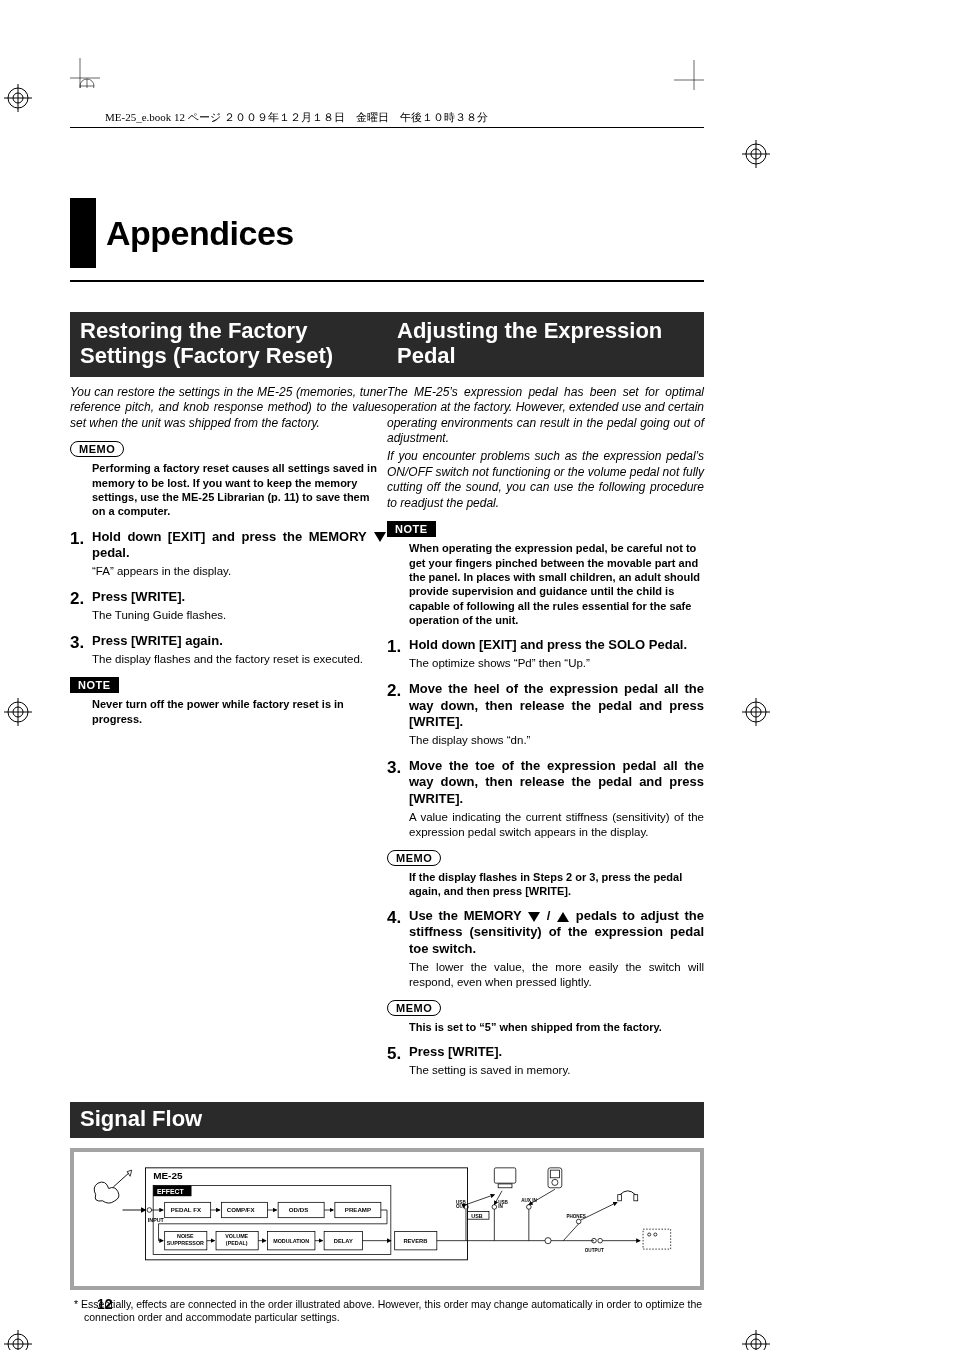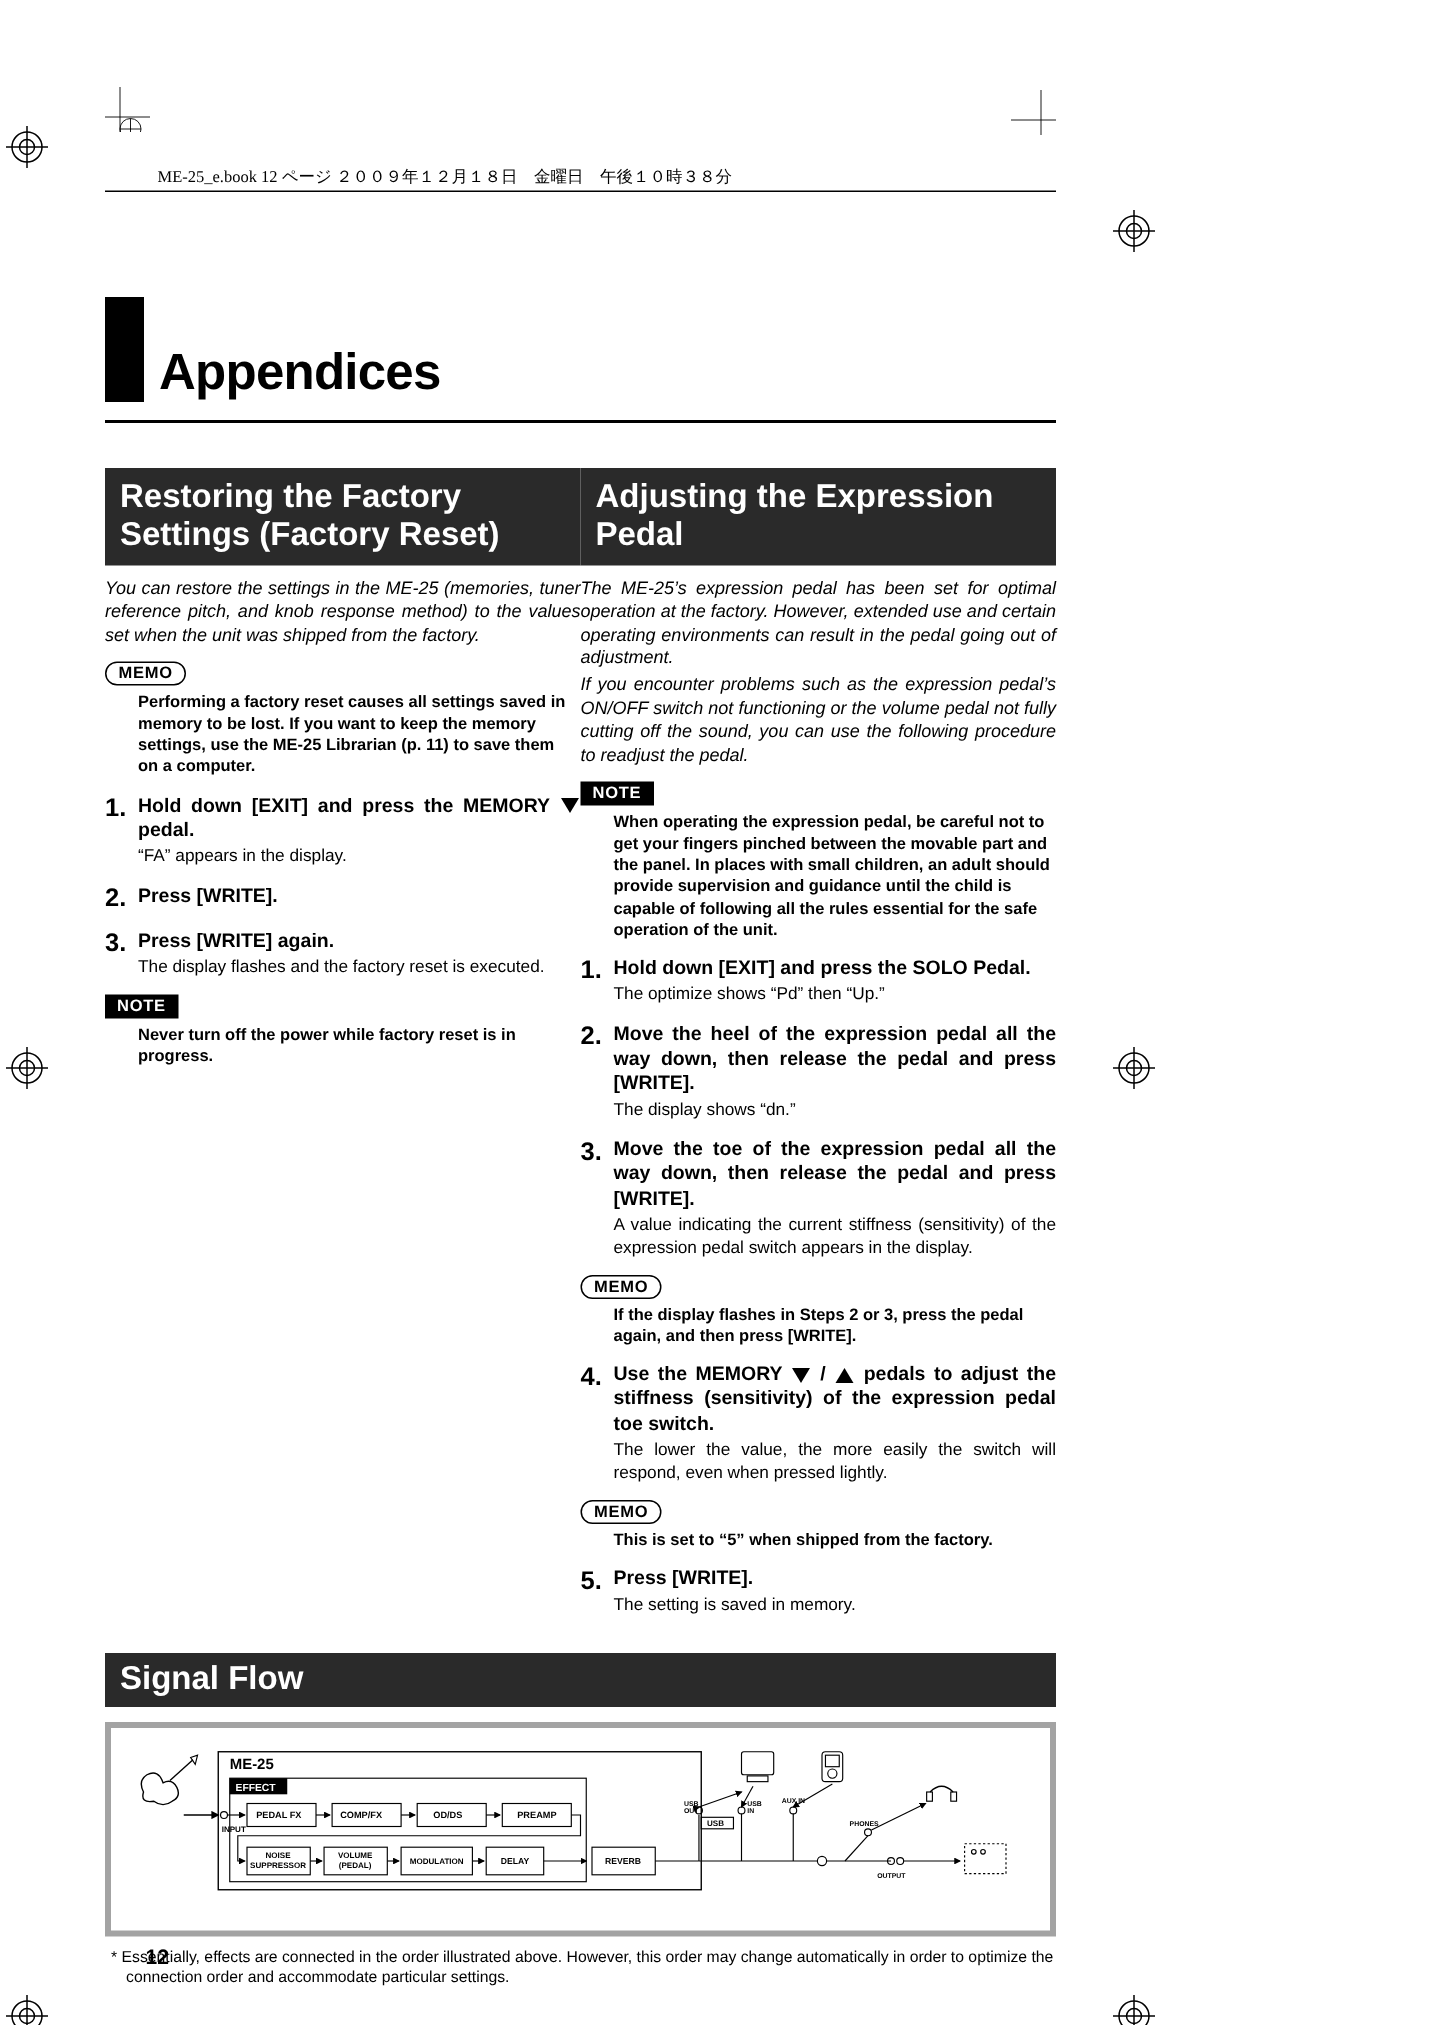--- a/index.html
+++ b/index.html
@@ -42,21 +42,21 @@
     font-size: 11px;
     margin-left: 35px;
     margin-top: 5px;
   }
   .running-head-line {
     border-bottom: 0.5px solid #000;
     margin-top: 2px;
     margin-left: 0;
     width: 100%;
   }
-  .chapter-row { display:flex; align-items:flex-end; margin-top:70px; }
+  .chapter-row { display:flex; align-items:center; margin-top:70px; }
   .chapter-block { width: 26px; height: 70px; background:#000; margin-right:10px; }
   .chapter-title { font-size: 34px; font-weight: bold; letter-spacing:-0.5px; }
   .chapter-rule { border-bottom: 2px solid #000; margin-top: 12px; }
 
   .columns { display:flex; margin-top: 30px; }
   .col { flex:1; }
 
   .sec-head {
     background: #2a2a2a;
     color: #fff;
@@ -199,20 +199,21 @@
             <div class="step-inst">
               <span>Hold down [EXIT] and press the MEMORY </span><span class="tri-down"></span><span> pedal.</span>
             </div>
             <div class="step-sub">“FA” appears in the display.</div>
           </div>
         </li>
         <li class="step">
           <div class="step-num">2.</div>
           <div class="step-body">
             <div class="step-inst">Press [WRITE].</div>
+            <div class="step-sub">The Tuning Guide flashes.</div>
           </div>
         </li>
         <li class="step">
           <div class="step-num">3.</div>
           <div class="step-body">
             <div class="step-inst">Press [WRITE] again.</div>
             <div class="step-sub">The display flashes and the factory reset is executed.</div>
           </div>
         </li>
       </ol>

